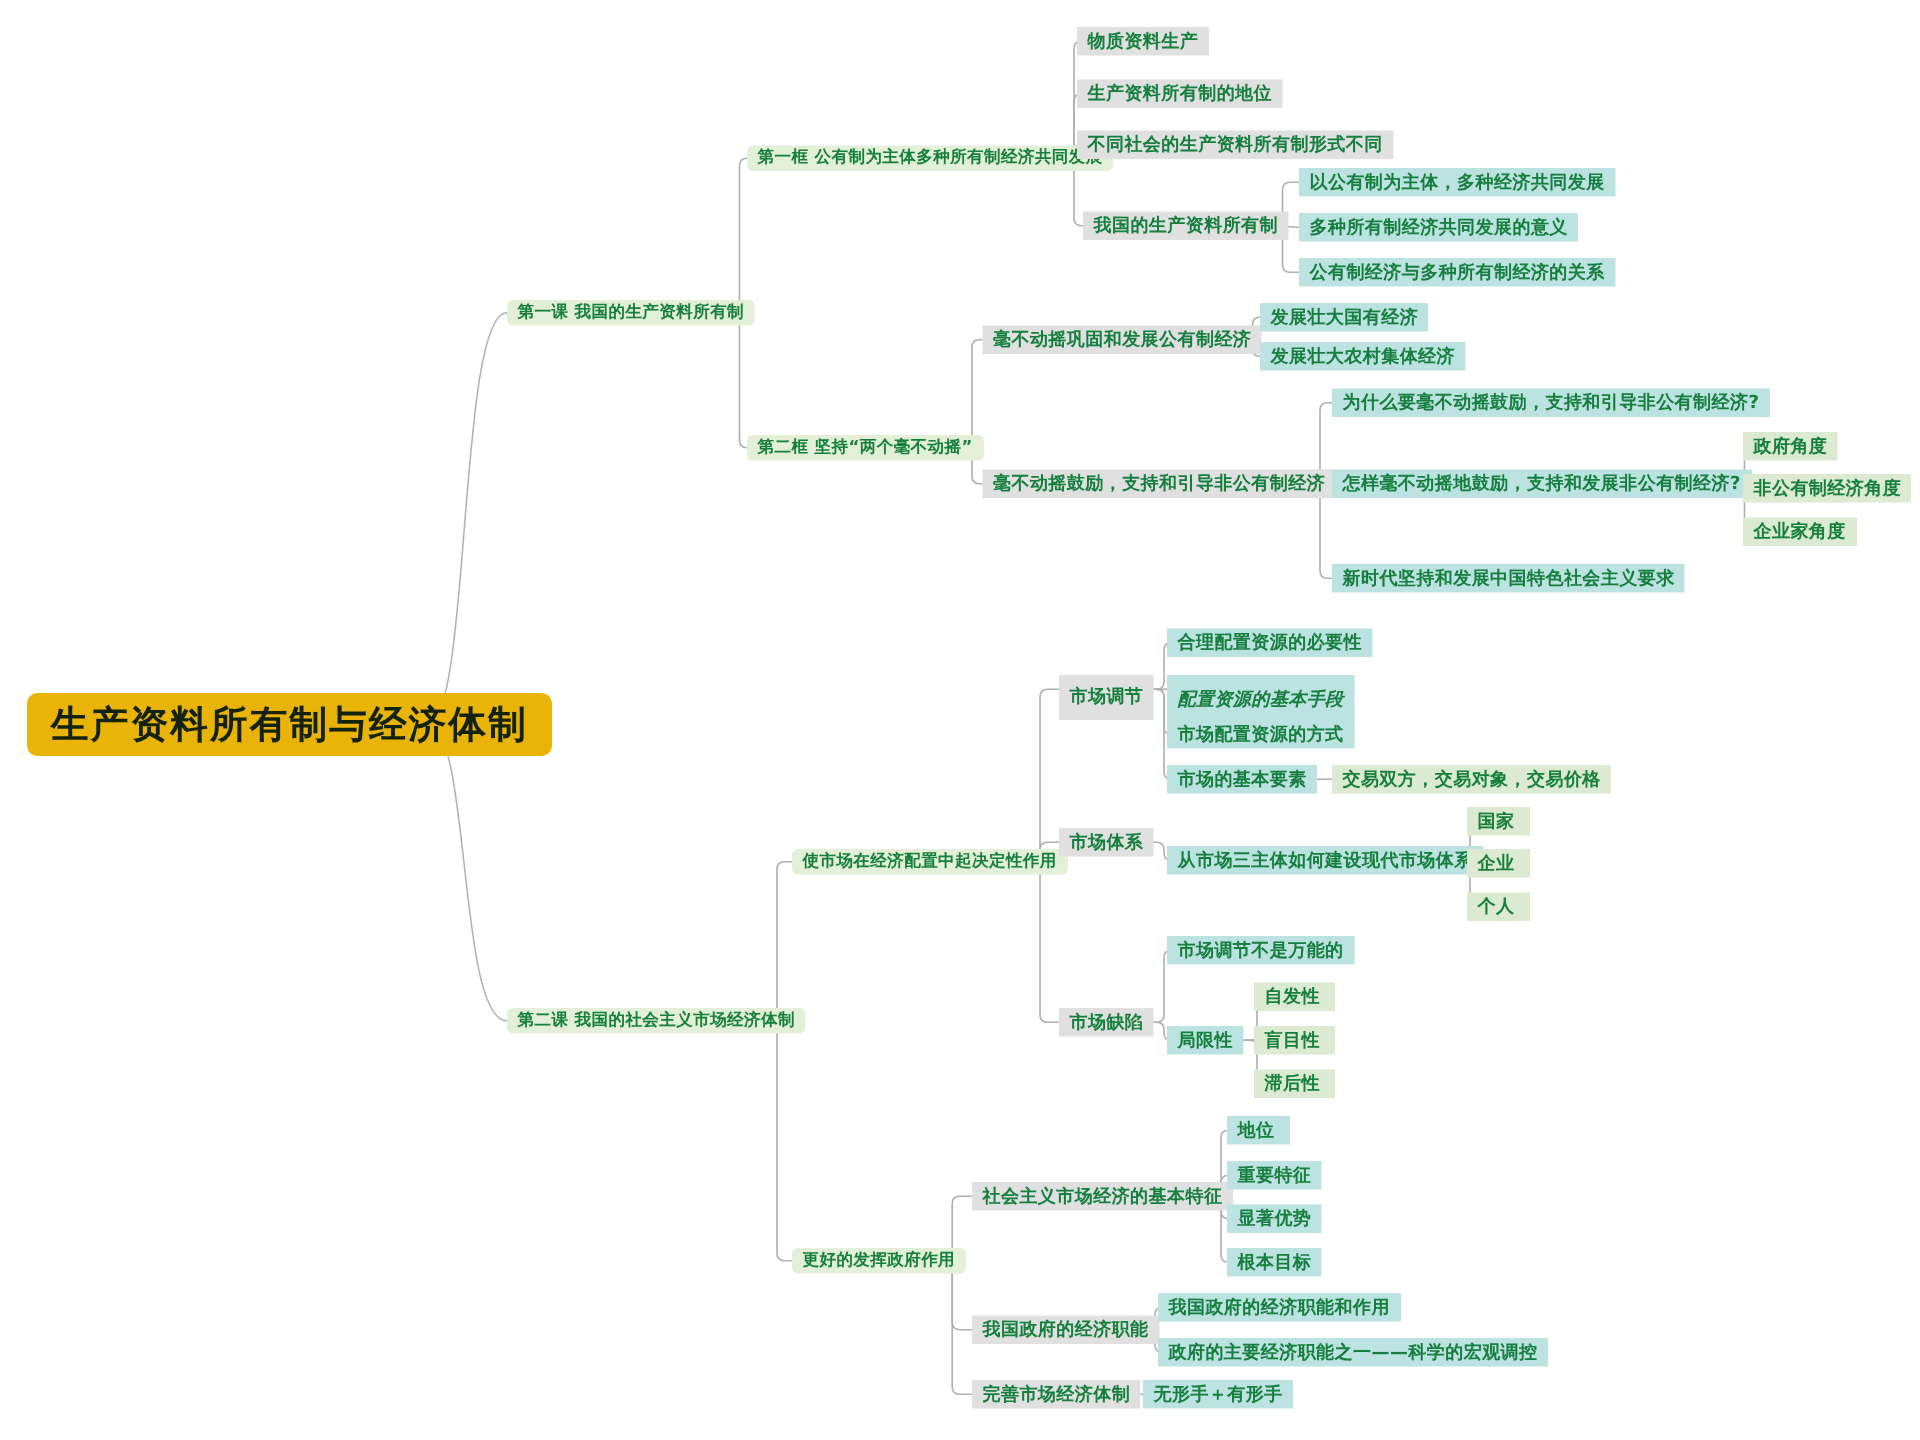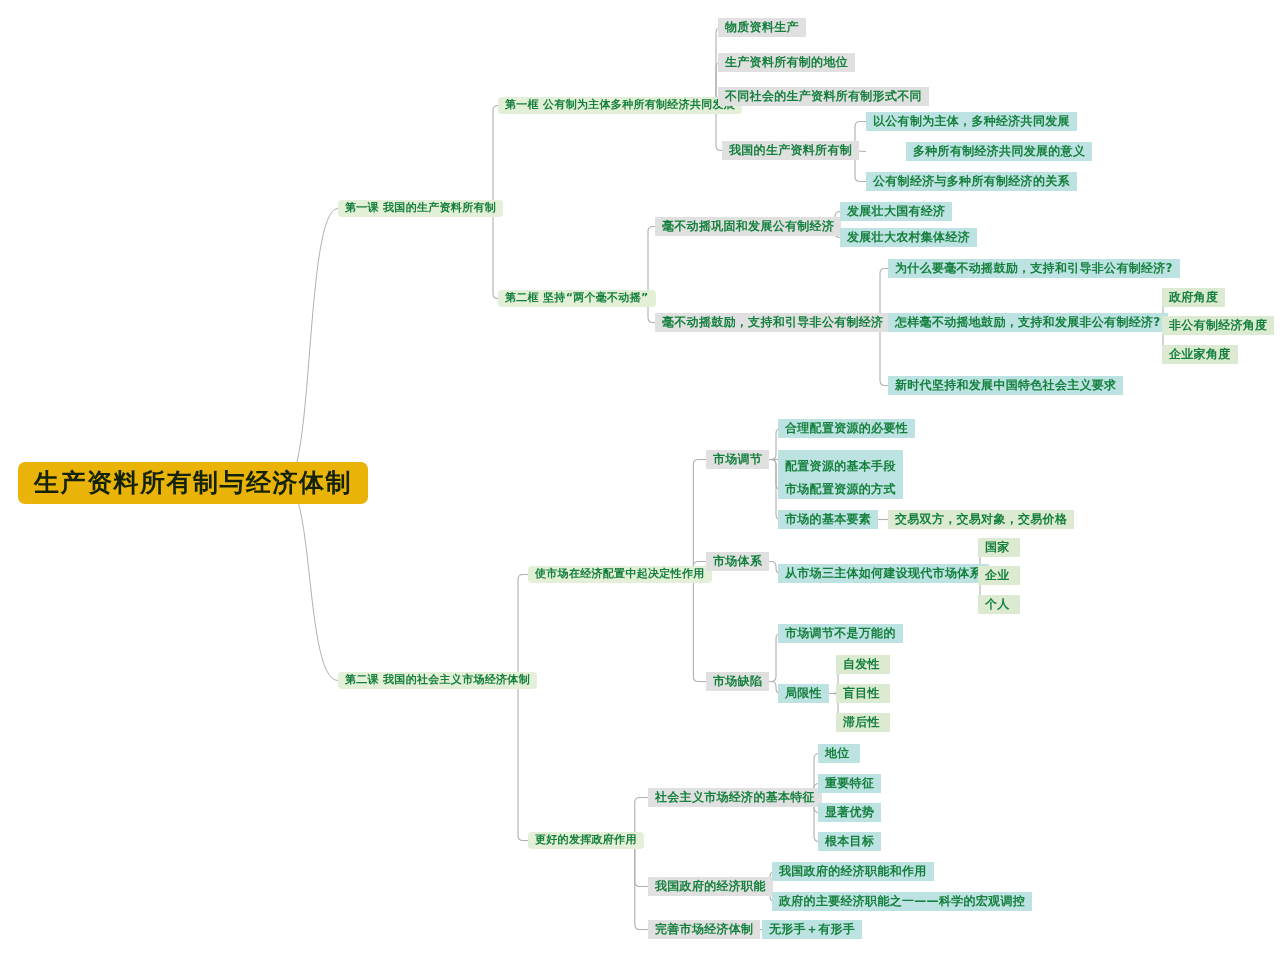--- a/index.html
+++ b/index.html
@@ -140,21 +140,21 @@
       </div>
       <div class="node node-gray" style="left: 718px; top: 87px; min-width: 195px; height: 19px;">
         <span>不同社会的生产资料所有制形式不同</span>
       </div>
       <div class="node node-gray" style="left: 722px; top: 141px; min-width: 123px; height: 19px;">
         <span>我国的生产资料所有制</span>
       </div>
       <div class="node node-blue" style="left: 866px; top: 112px; min-width: 190px; height: 19px;">
         <span>以公有制为主体，多种经济共同发展</span>
       </div>
-      <div class="node node-blue" style="left: 906px; top: 142px; min-width: 168px; height: 19px;">
+      <div class="node node-blue" style="left: 866px; top: 142px; min-width: 168px; height: 19px;">
         <span>多种所有制经济共同发展的意义</span>
       </div>
       <div class="node node-blue" style="left: 866px; top: 172px; min-width: 190px; height: 19px;">
         <span>公有制经济与多种所有制经济的关系</span>
       </div>
       <div class="node node-green" style="left: 498px; top: 290px; min-width: 140px; height: 17px;">
         <span>第二框 坚持“两个毫不动摇”</span>
       </div>
       <div class="node node-gray" style="left: 655px; top: 217px; min-width: 170px; height: 19px;">
         <span>毫不动摇巩固和发展公有制经济</span>
@@ -185,27 +185,27 @@
       </div>
       <div class="node node-blue" style="left: 888px; top: 376px; min-width: 212px; height: 19px;">
         <span>新时代坚持和发展中国特色社会主义要求</span>
       </div>
       <div class="node node-green" style="left: 338px; top: 672px; min-width: 170px; height: 17px;">
         <span>第二课 我国的社会主义市场经济体制</span>
       </div>
       <div class="node node-green" style="left: 528px; top: 566px; min-width: 155px; height: 17px;">
         <span>使市场在经济配置中起决定性作用</span>
       </div>
-      <div class="node node-gray" style="left: 706px; top: 450px; min-width: 60px; height: 19px;">
+      <div class="node node-gray" style="left: 706px; top: 450px; min-width: 60px; height: 30px;">
         <span>市场调节</span>
       </div>
       <div class="node node-blue" style="left: 778px; top: 419px; min-width: 120px; height: 19px;">
         <span>合理配置资源的必要性</span>
       </div>
-      <div class="node node-blue" style="left: 778px; top: 450px; min-width: 110px; height: 33px;">
+      <div class="node node-blue" style="left: 778px; top: 450px; min-width: 110px; height: 33px; font-style: italic;">
         <span>配置资源的基本手段</span>
       </div>
       <div class="node node-blue" style="left: 778px; top: 480px; min-width: 112px; height: 19px;">
         <span>市场配置资源的方式</span>
       </div>
       <div class="node node-blue" style="left: 778px; top: 510px; min-width: 92px; height: 19px;">
         <span>市场的基本要素</span>
       </div>
       <div class="node node-leafgreen" style="left: 888px; top: 510px; min-width: 168px; height: 19px;">
         <span>交易双方，交易对象，交易价格</span>

